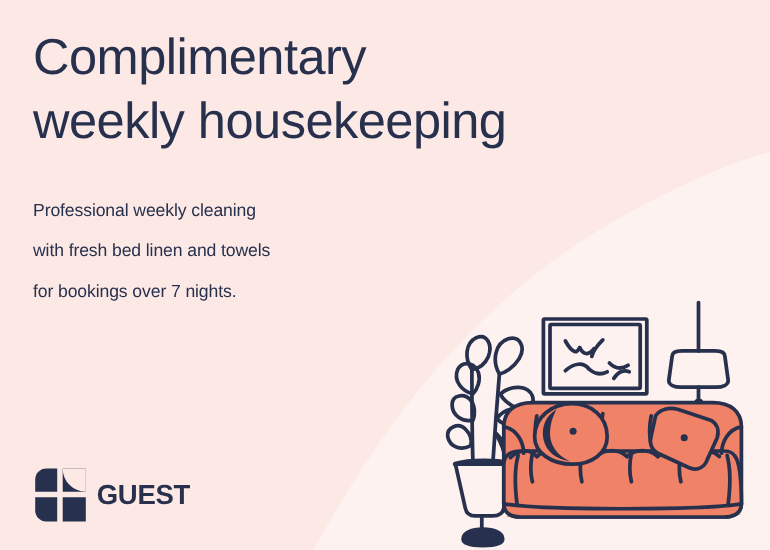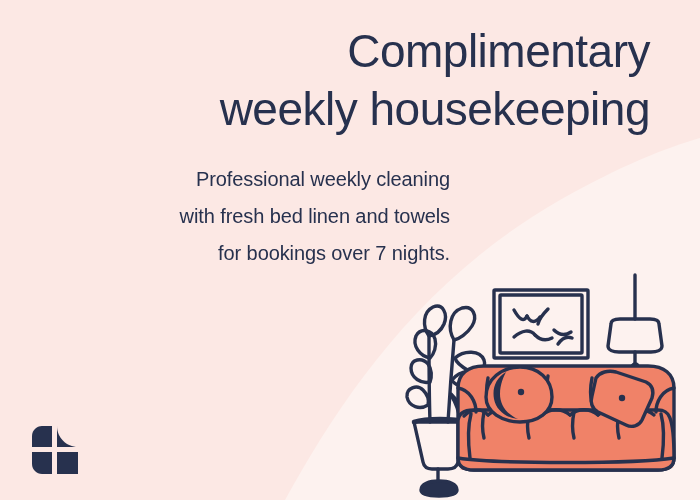--- a/index.html
+++ b/index.html
@@ -24,43 +24,42 @@
     inset: 0;
     width: 700px;
     height: 500px;
     display: block;
   }
   .content {
     position: absolute;
     inset: 0;
     width: 700px;
     height: 500px;
-    text-align: right;
   }
   .headline {
     position: absolute;
     left: 30px;
     top: 22px;
     width: 620px;
     margin: 0;
     color: #27314E;
     font-size: 46px;
     font-weight: 400;
     line-height: 58px;
     letter-spacing: -0.5px;
     white-space: pre-line;
   }
   .subcopy {
     position: absolute;
     left: 30px;
-    top: 161px;
+    top: 173px;
     width: 420px;
     margin: 0;
     color: #27314E;
-    font-size: 20px;
+    font-size: 16px;
     font-weight: 400;
     line-height: 37px;
     letter-spacing: -0.1px;
     white-space: pre-line;
   }
   .logo {
     position: absolute;
     left: 31px;
     top: 425px;
     display: flex;
@@ -113,20 +112,21 @@
 
     <div class="logo">
       <svg class="logo-mark" viewBox="0 0 48 50">
         <path d="M21,1 L21,22 L1,22 L1,11 C1,5.5 5.5,1 11,1 Z" fill="#27314E"></path>
         <path d="M26,1 L47,1 L47,22 L26,22 C26,22 26,10 26,1 Z" fill="#27314E"></path>
         <path d="M26,1 C26,12.6 35.4,22 47,22 L47,1 Z" fill="#FCE8E4"></path>
         <path d="M1,27 L21,27 L21,49 L11,49 C5.5,49 1,44.5 1,39 Z" fill="#27314E"></path>
         <path d="M26,27 L47,27 L47,49 L26,49 Z" fill="#27314E"></path>
       </svg>
       <div class="logo-wordmark">
+        <span class="logo-line">GUEST</span>
       </div>
     </div>
 
     <svg class="illustration" viewBox="0 0 304 238">
       <g fill="none" stroke="#27314E" stroke-width="3.4" stroke-linecap="round" stroke-linejoin="round">
 
         <g>
           <path d="M34,160 C33,130 33,100 33,74"></path>
           <path d="M52,160 C54,128 56,102 58,78"></path>
           <path d="M33,74 C26,64 27,50 37,45 C47,41 52,52 48,62 C45,69 39,73 33,74 Z"></path>

